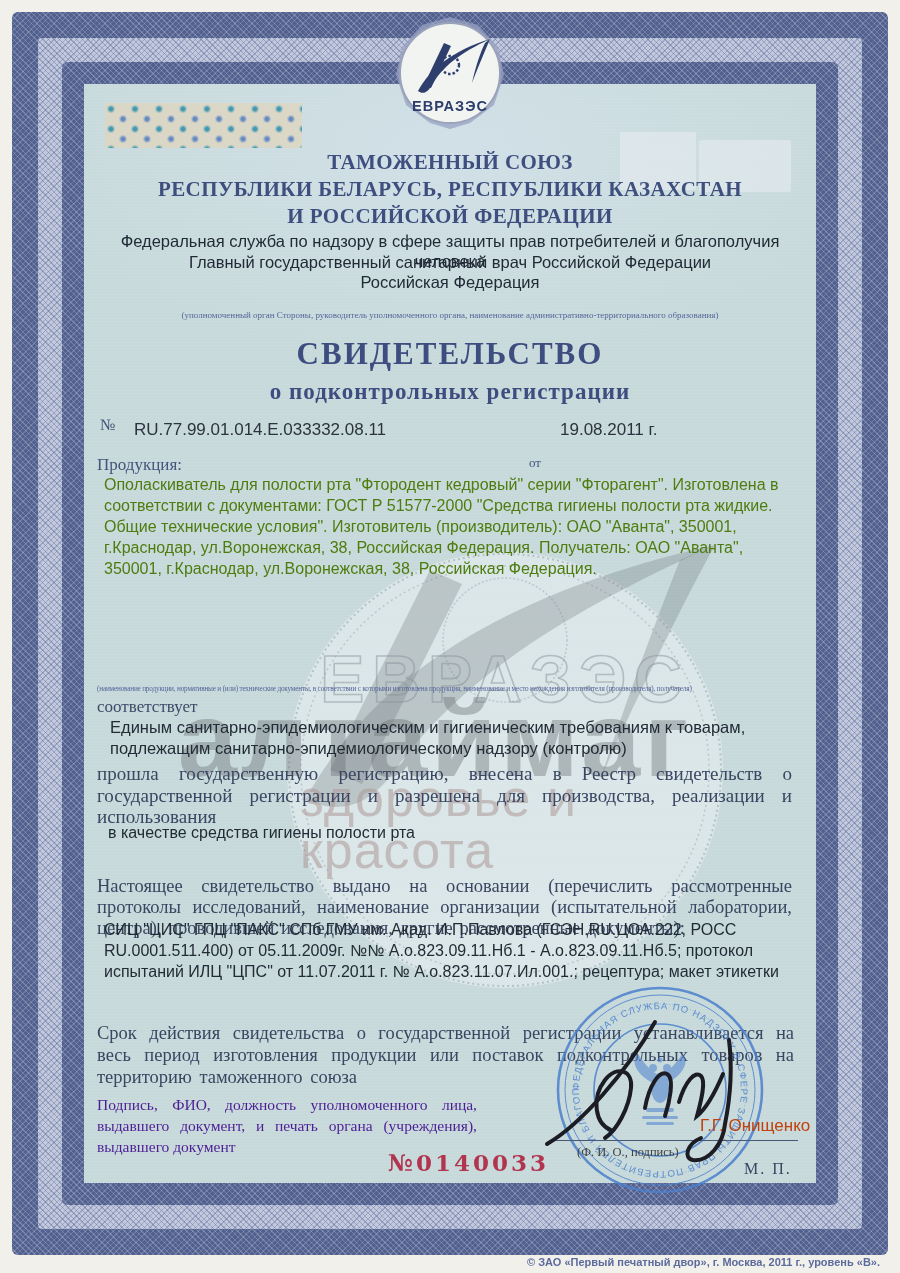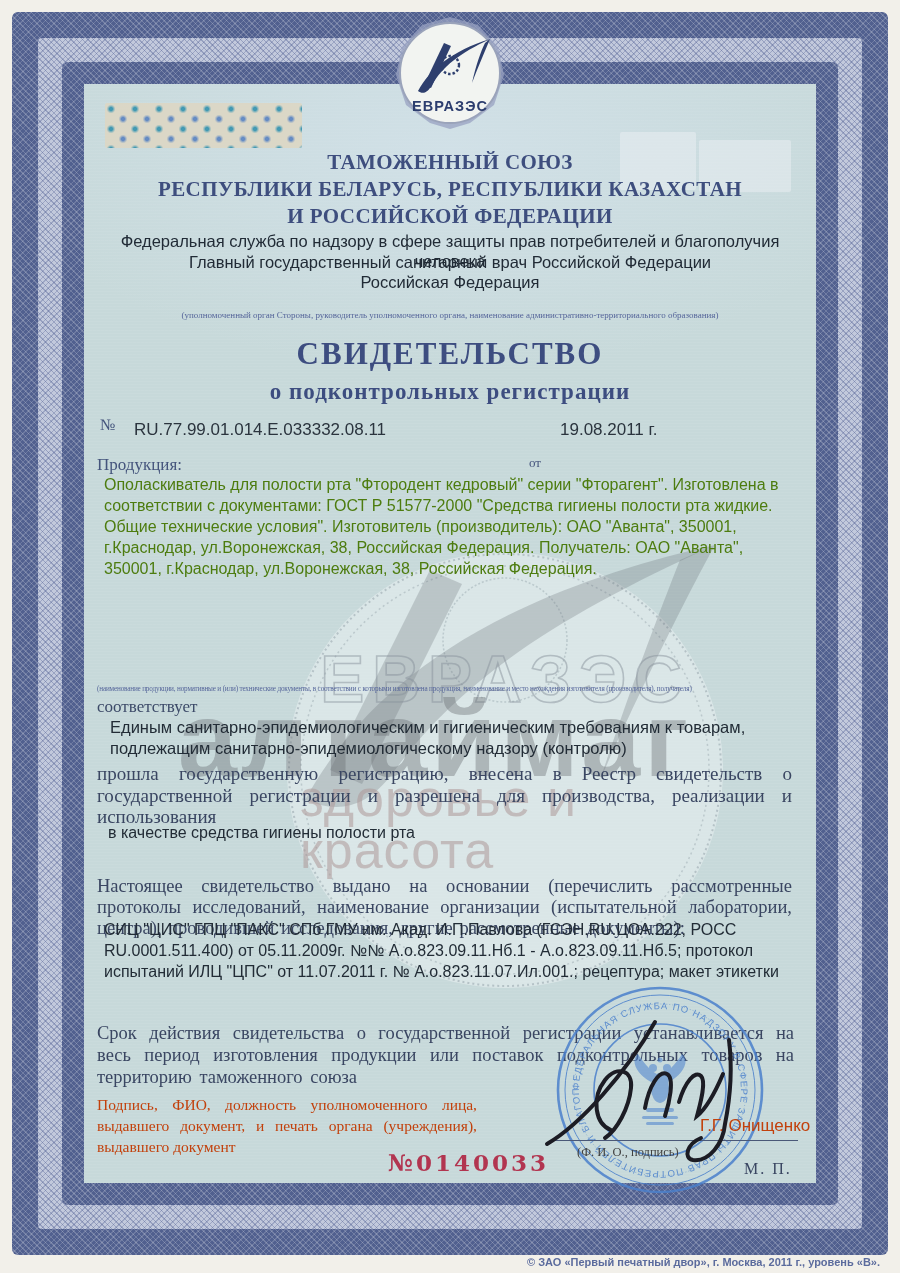--- a/index.html
+++ b/index.html
@@ -74,21 +74,21 @@
   .prod-label{left:97px;top:455px;font-size:17px;color:#44547c;}
   .prod-desc{left:104px;top:474px;width:690px;font-family:"Liberation Sans", sans-serif;font-size:16px;line-height:21px;color:#4d7c0f;}
   .cap2{left:97px;top:684px;font-size:8px;transform:scaleX(.90);transform-origin:left center;letter-spacing:-.2px;}
   .sootv{left:97px;top:697px;font-size:17px;color:#3c4a68;}
   .reqs{left:110px;top:717px;width:676px;font-family:"Liberation Sans", sans-serif;font-size:16.5px;line-height:21px;color:#222c36;}
   .registered{left:97px;top:763px;width:695px;font-size:19px;line-height:21.5px;color:#3a4662;text-align:justify;word-spacing:5px;}
   .usage{left:108px;top:824px;font-family:"Liberation Sans", sans-serif;font-size:16px;color:#222c36;}
   .basis{left:97px;top:876px;width:695px;font-size:18.5px;line-height:21px;color:#3a4662;text-align:justify;word-spacing:2px;}
   .docs{left:104px;top:919px;width:694px;font-family:"Liberation Sans", sans-serif;font-size:16px;line-height:21px;color:#222c36;}
   .validity{left:97px;top:1022px;width:697px;font-size:18.5px;line-height:22px;color:#3a4662;text-align:justify;word-spacing:3px;}
-  .signote{left:97px;top:1094px;width:380px;font-size:15.5px;line-height:21px;color:#c2410c;text-align:justify;}
+  .signote{left:97px;top:1094px;width:380px;font-size:15.5px;line-height:21px;color:#4c1d95;text-align:justify;}
   .signer{left:700px;top:1116px;font-family:"Liberation Sans", sans-serif;font-size:17px;color:#c2410c;z-index:6;}
   .sigline{left:553px;top:1140px;width:245px;border-bottom:1.3px solid #4a5878;height:0;z-index:5;}
   .linecap{left:577px;top:1145px;font-size:12.5px;color:#404040;z-index:6;}
   .mp{left:744px;top:1160px;font-size:16px;color:#3a4662;letter-spacing:2px;}
   .serial{left:388px;top:1149px;font-family:"DejaVu Serif", serif;font-weight:bold;font-size:23px;letter-spacing:3px;color:#b23550;z-index:6;}
   .footer{right:20px;top:1256px;font-family:"Liberation Sans", sans-serif;font-weight:bold;font-size:11px;color:#5b6b9d;z-index:4;}
   
   .top-emblem{position:absolute;left:386px;top:13px;z-index:7;}
   .stamp{position:absolute;left:550px;top:980px;z-index:5;opacity:.85;}
   .signature{position:absolute;left:533px;top:1012px;z-index:6;}

